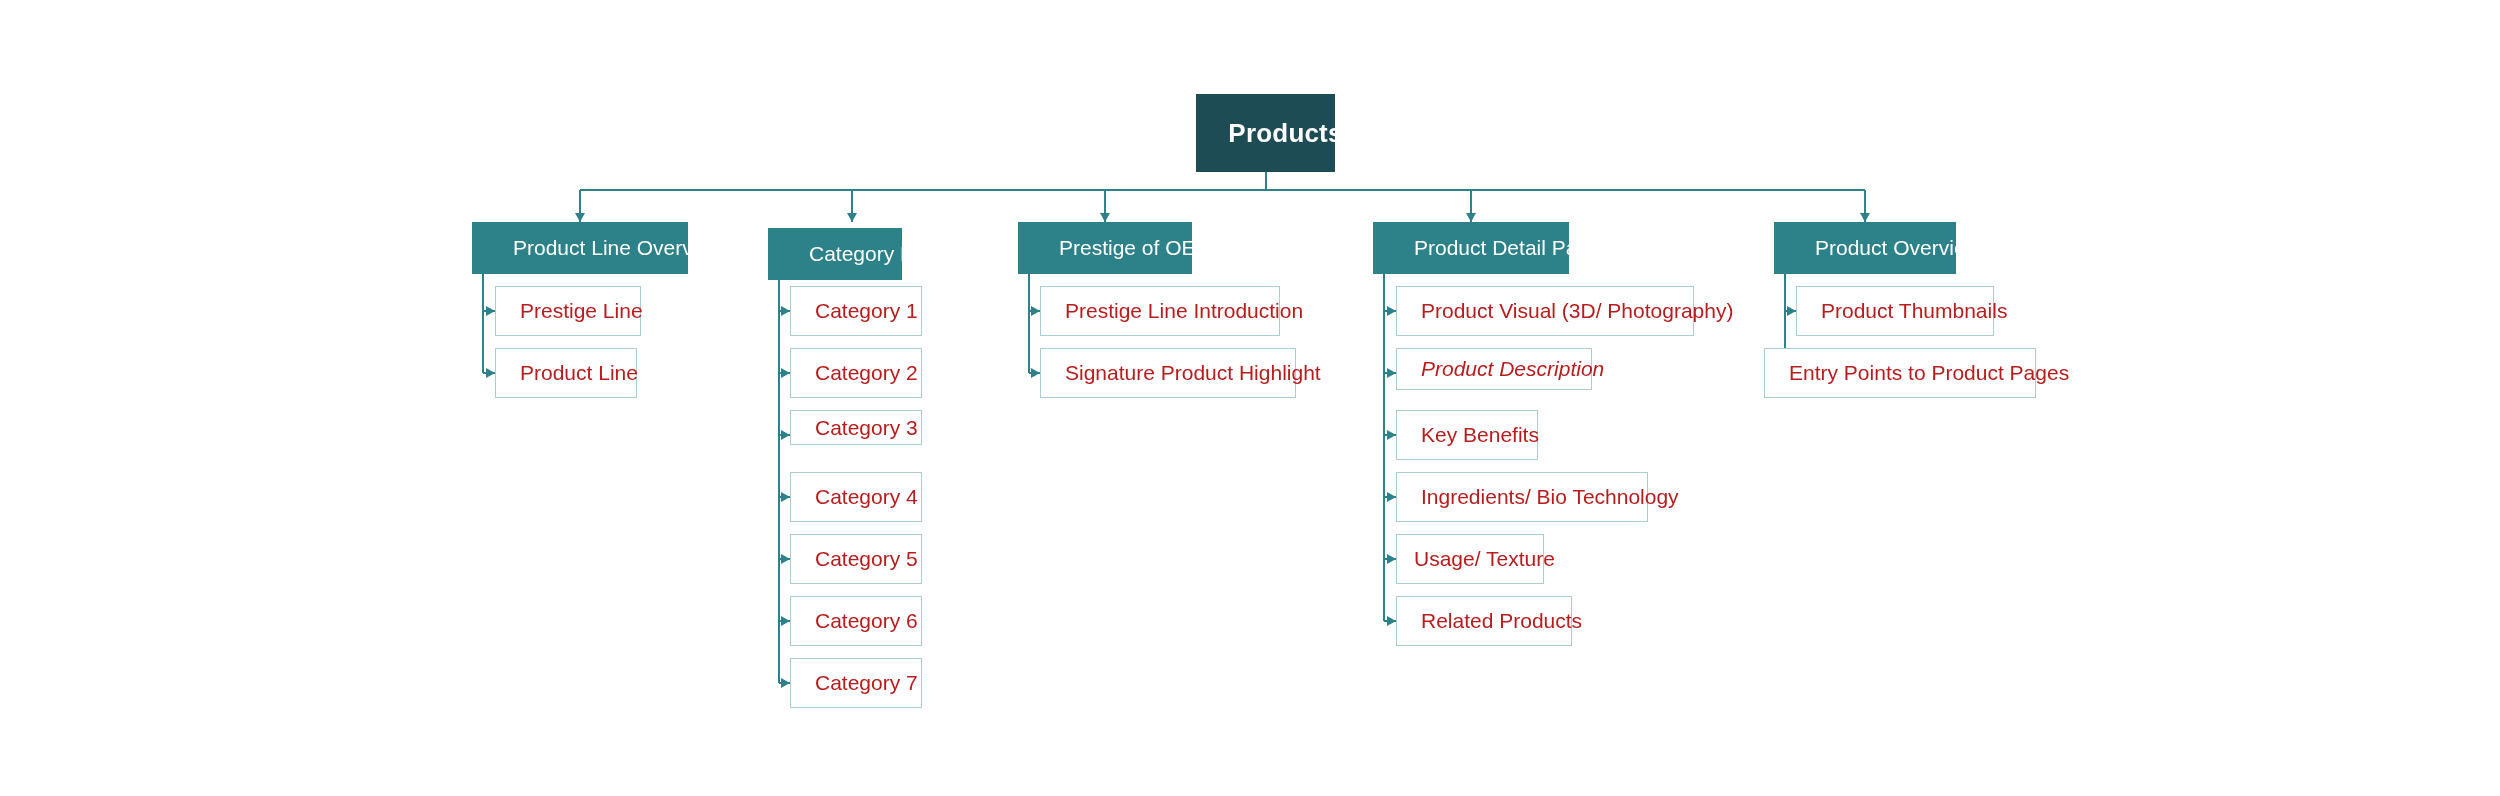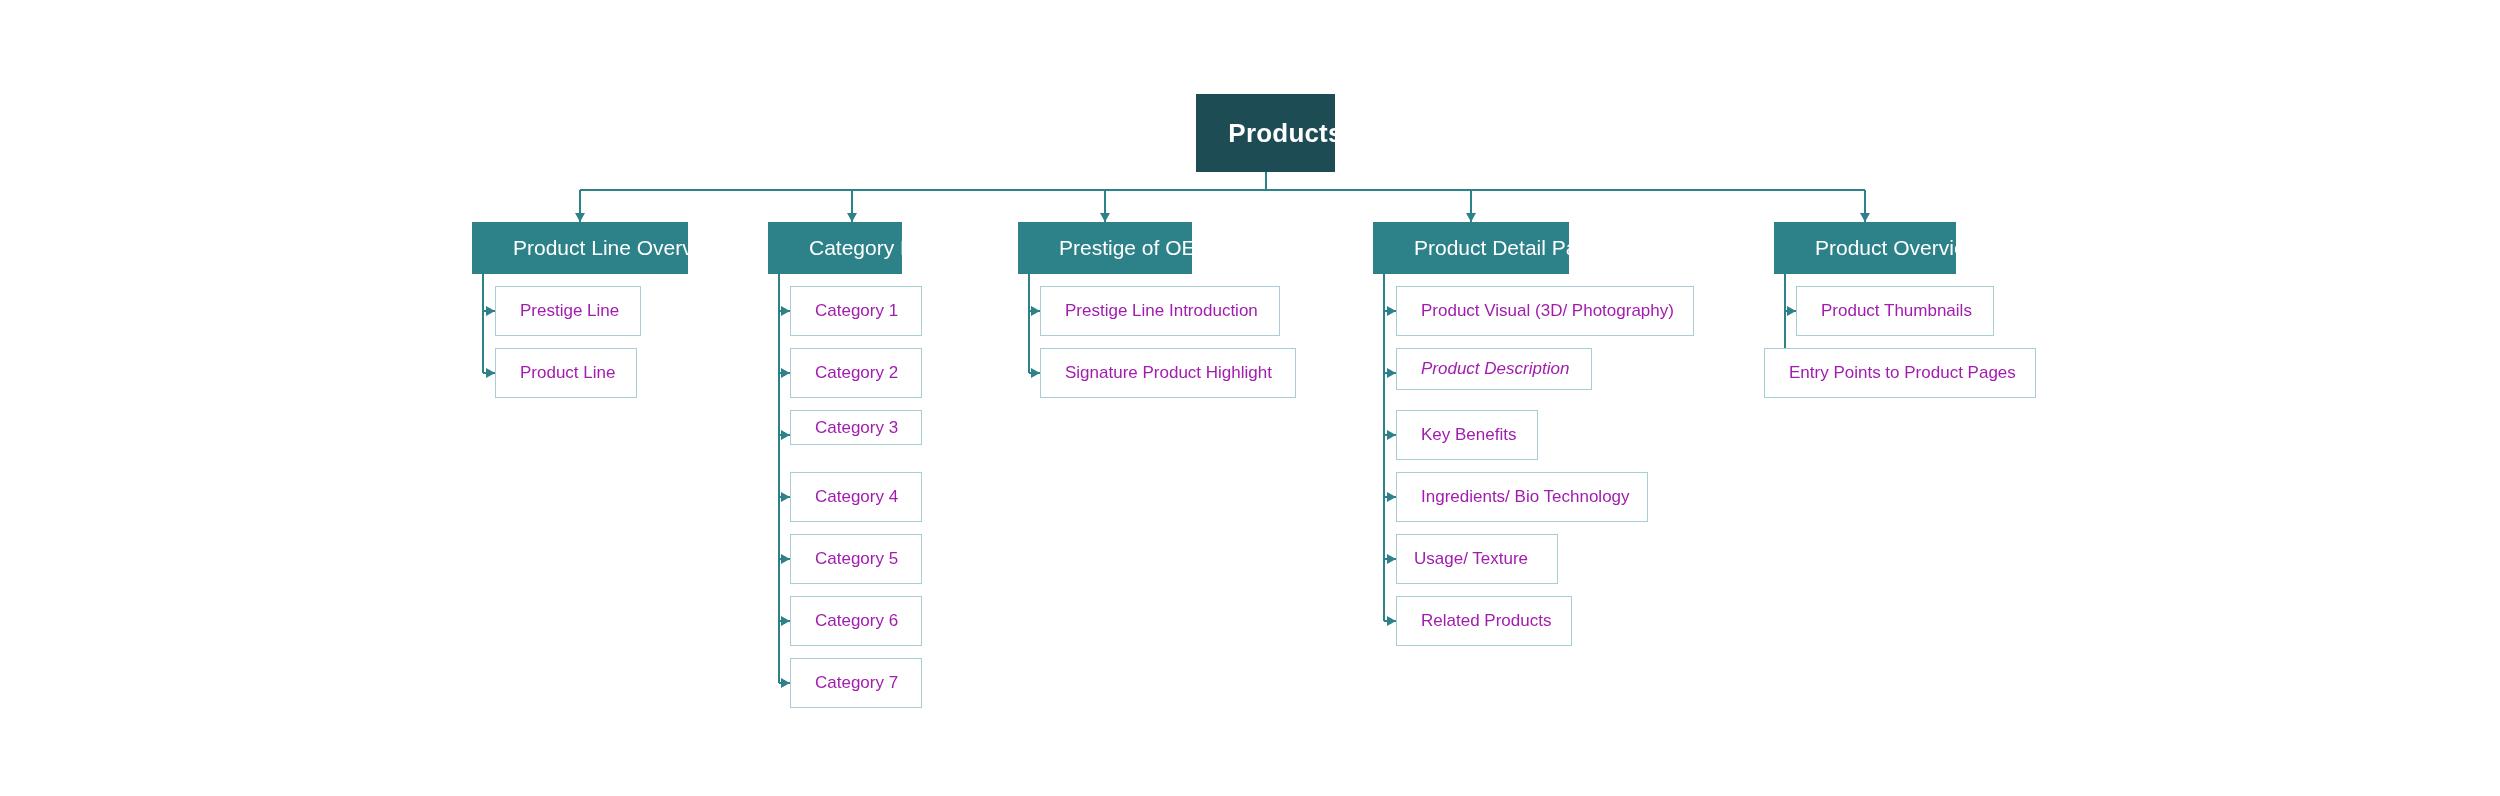--- a/index.html
+++ b/index.html
@@ -46,22 +46,22 @@
   .node-l2 {
     background: #2d8289;
     color: #ffffff;
     font-size: 21px;
     font-weight: normal;
     padding-left: 41px;
   }
   .node-l3 {
     background: #ffffff;
     border: 1.5px solid #a8cdd2;
-    color: #a21caf;
-    font-size: 17px;
+    color: #b91c1c;
+    font-size: 21px;
     font-weight: normal;
     padding-left: 24px;
   }
 </style>
 </head>
 <body>
 
 <div id="canvas">
   <svg id="wires" width="2500" height="796" viewBox="0 0 2500 796" xmlns="http://www.w3.org/2000/svg">
       <line x1="1265.5" y1="172" x2="1265.5" y2="190" stroke="#2d8289" stroke-width="2" shape-rendering="crispEdges"></line>
@@ -125,21 +125,21 @@
     </div>
     <div class="node node-l2" style="left: 472px; top: 222px; width: 216px; height: 52px;">
       <span>Product Line Overview</span>
     </div>
     <div class="node node-l3" style="left: 495px; top: 286px; width: 146px; height: 50px;">
       <span>Prestige Line</span>
     </div>
     <div class="node node-l3" style="left: 495px; top: 348px; width: 142px; height: 50px;">
       <span>Product Line</span>
     </div>
-    <div class="node node-l2" style="left: 768px; top: 222px; width: 134px; height: 52px;">
+    <div class="node node-l2" style="left: 768px; top: 228px; width: 134px; height: 52px;">
       <span>Category Listing</span>
     </div>
     <div class="node node-l3" style="left: 790px; top: 286px; width: 132px; height: 50px;">
       <span>Category 1</span>
     </div>
     <div class="node node-l3" style="left: 790px; top: 348px; width: 132px; height: 50px;">
       <span>Category 2</span>
     </div>
     <div class="node node-l3" style="left: 790px; top: 410px; width: 132px; height: 35px;">
       <span>Category 3</span>
@@ -173,21 +173,21 @@
     </div>
     <div class="node node-l3" style="left: 1396px; top: 348px; width: 196px; height: 42px; font-style: italic;">
       <span>Product Description</span>
     </div>
     <div class="node node-l3" style="left: 1396px; top: 410px; width: 142px; height: 50px;">
       <span>Key Benefits</span>
     </div>
     <div class="node node-l3" style="left: 1396px; top: 472px; width: 252px; height: 50px;">
       <span>Ingredients/ Bio Technology</span>
     </div>
-    <div class="node node-l3" style="left: 1396px; top: 534px; width: 162px; height: 50px; padding-left: 17px;">
+    <div class="node node-l3" style="left: 1396px; top: 534px; width: 148px; height: 50px; padding-left: 17px;">
       <span>Usage/ Texture</span>
     </div>
     <div class="node node-l3" style="left: 1396px; top: 596px; width: 176px; height: 50px;">
       <span>Related Products</span>
     </div>
     <div class="node node-l2" style="left: 1774px; top: 222px; width: 182px; height: 52px;">
       <span>Product Overview</span>
     </div>
     <div class="node node-l3" style="left: 1796px; top: 286px; width: 198px; height: 50px;">
       <span>Product Thumbnails</span>

